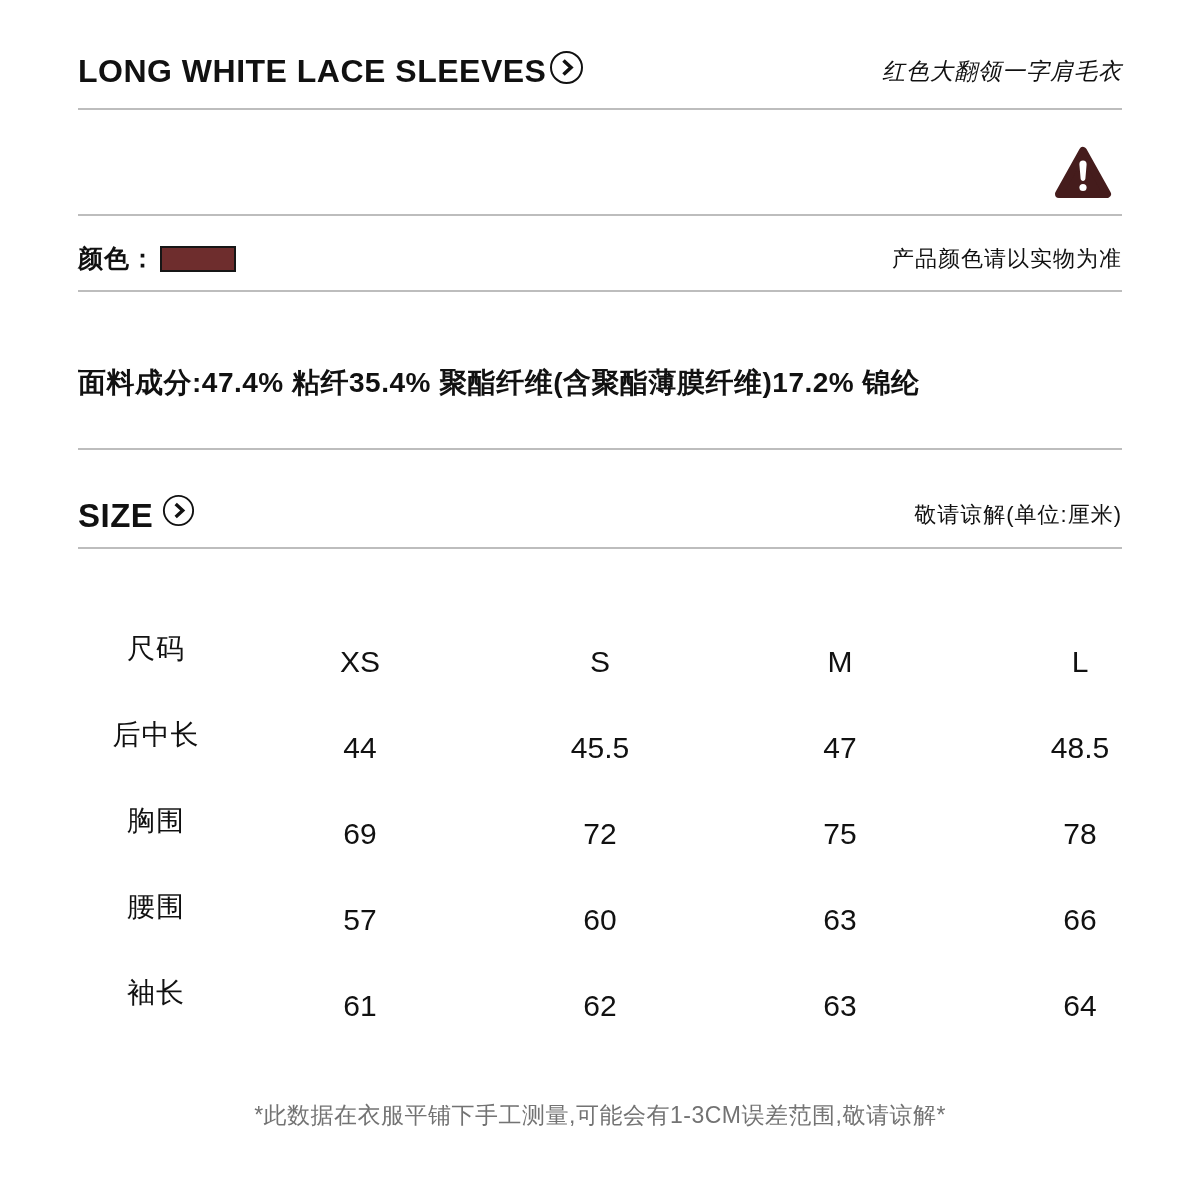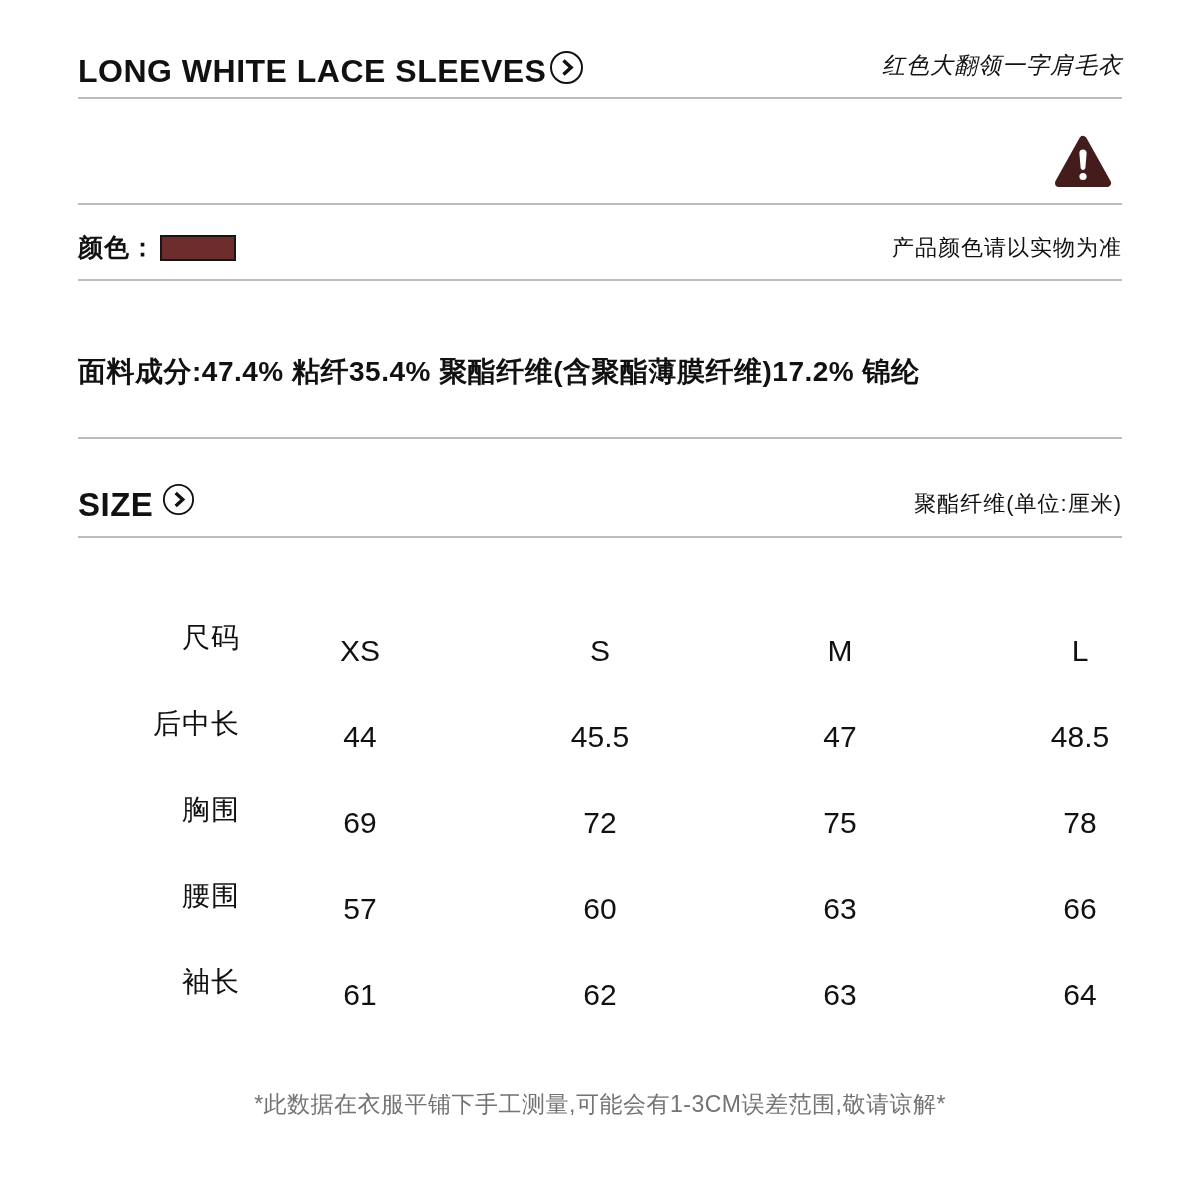--- a/index.html
+++ b/index.html
@@ -2,21 +2,21 @@
 <html><head>
 <meta charset="utf-8">
 <style>
   * { margin:0; padding:0; box-sizing:border-box; }
   html,body { width:1200px; height:1179px; background:#ffffff; overflow:hidden;
               font-family:"Liberation Sans","DejaVu Sans",sans-serif; color:#111; }
   .inset { margin:0 78px; }
   .rule-bottom { border-bottom:2px solid #bdbdbd; }
 
   
-  .header-band { padding:50px 0 4px; display:flex; justify-content:space-between; }
+  .header-band { padding:50px 0 15px; display:flex; justify-content:space-between; align-items:center; }
   .title-en { font-size:32px; font-weight:bold; letter-spacing:0.5px; display:flex; align-items:center; }
   .title-cn { font-size:23px; font-weight:500; letter-spacing:1px;font-style:italic; }
   .circle-chev { margin-left:3px; display:inline-block; }
 
   
   .warning-band { padding:36px 10px 10px 0; display:flex; justify-content:flex-end; }
 
   
   .color-band { padding:26px 0 15px; display:flex; justify-content:space-between; align-items:center; }
   .color-left { display:flex; align-items:center; }
@@ -30,21 +30,21 @@
 
   
   .size-band { padding:44px 0 12px; display:flex; justify-content:space-between; align-items:center; }
   .size-title { font-size:33px; font-weight:bold; letter-spacing:0.5px; display:flex; align-items:flex-end; }
   .size-title .circle-chev { margin-left:9px; }
   .size-note { font-size:22px; font-weight:400; letter-spacing:1px; }
 
   
   .size-table { margin-top:57px; }
   .t-row { display:grid; grid-template-columns:repeat(5,240px); align-items:center; height:86px; }
-  .t-label { padding-left:72px; font-size:28px; font-weight:500; letter-spacing:1px; text-align:right; }
+  .t-label { padding-left:72px; font-size:28px; font-weight:500; letter-spacing:1px; text-align:center; }
   .t-cell { font-size:30px; font-weight:400; text-align:center;margin-top:25px; }
 
   
   .footer-note { margin-top:64px; text-align:center; font-size:23px; color:#737373; letter-spacing:0.5px; }
 </style>
 </head>
 <body>
 
 <div class="inset rule-bottom header-band">
   <div class="title-en">
@@ -84,21 +84,21 @@
 <div class="inset rule-bottom size-band">
   <div class="size-title">
     <span>SIZE</span>
     <span class="circle-chev">
       <svg width="33" height="33" viewBox="0 0 35 35">
         <circle cx="17.5" cy="17.5" r="15.5" fill="none" stroke="#111" stroke-width="2"></circle>
         <path d="M14.5 10.5 L22 17.5 L14.5 24.5" fill="none" stroke="#111" stroke-width="3.6"></path>
       </svg>
     </span>
   </div>
-  <div class="size-note">聚酯纤维(单位:厘米)</div>
+  <div class="size-note">敬请谅解(单位:厘米)</div>
 </div>
 
 <div class="size-table">
   <div class="t-row">
     <div class="t-label">尺码</div>
     <div class="t-cell">XS</div>
     <div class="t-cell">S</div>
     <div class="t-cell">M</div>
     <div class="t-cell">L</div>
   </div>

